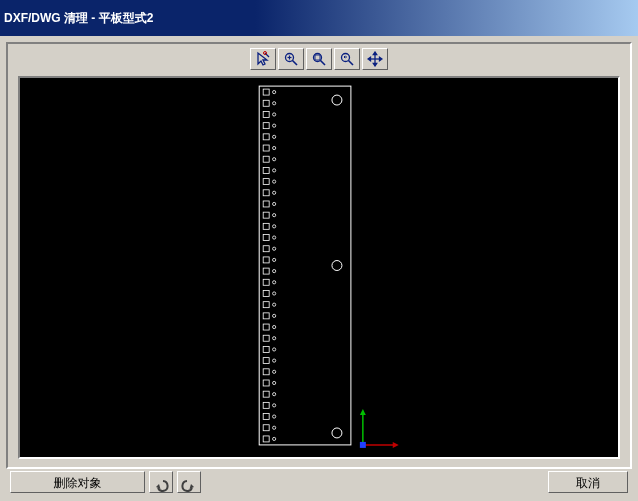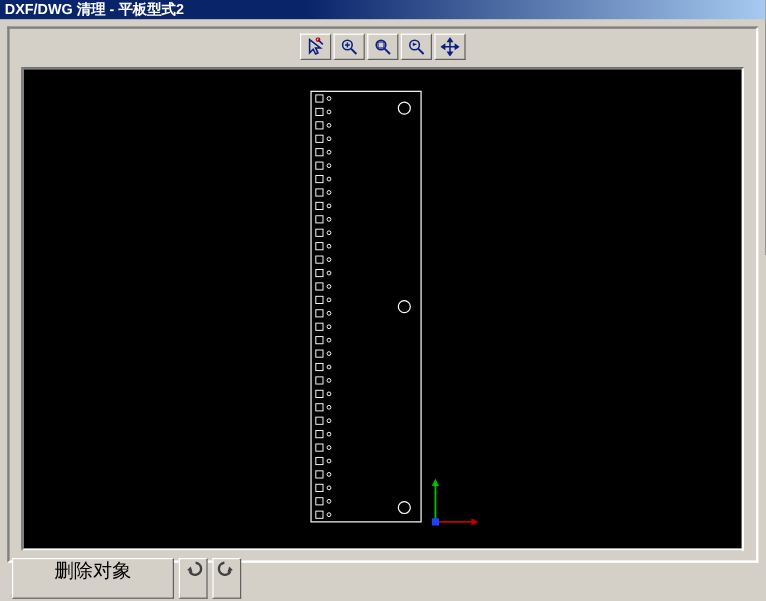--- a/index.html
+++ b/index.html
@@ -14,21 +14,21 @@
   }
   .window {
     width: 638px;
     height: 501px;
     background: #d4d0c8;
     display: flex;
     flex-direction: column;
     box-sizing: border-box;
   }
   .titlebar {
-    height: 16px;
+    height: 36px;
     background: linear-gradient(to right, #0a246a 0%, #0a246a 40%, #a6caf0 100%);
     color: #fff;
     font-weight: bold;
     display: flex;
     align-items: center;
     padding: 0 4px;
     font-family: "SimSun", sans-serif;
   }
   .client {
     flex: 1;
@@ -87,29 +87,29 @@
   }
   .bottom-bar {
     height: 26px;
     display: flex;
     align-items: center;
     padding: 0 4px;
     box-sizing: border-box;
     gap: 4px;
   }
   .btn {
-    height: 34px;
+    height: 22px;
     background: #d4d0c8;
     border: 1px solid;
     border-color: #ffffff #606060 #606060 #ffffff;
     box-sizing: border-box;
     display: flex;
-    align-items: flex-start;
+    align-items: flex-end;
     justify-content: center;
-    font-size: 16px;
+    font-size: 12px;
     cursor: pointer;
     padding: 0 8px;
   }
   .btn-lg { width: 135px; }
   .btn-icon { width: 24px; padding: 0; }
   .btn-md { width: 80px; }
   .spacer { flex: 1; }
 </style>
 </head>
 <body>
@@ -267,15 +267,18 @@
           <polygon points="3,9 6,6 7.5,11" fill="#404040"></polygon>
         </svg>
       </div>
       <div class="btn btn-icon">
         <svg width="16" height="14" viewBox="0 0 16 14">
           <path d="M6 3 A5 5 0 1 0 11 10" fill="none" stroke="#404040" stroke-width="2"></path>
           <polygon points="13,9 10,6 8.5,11" fill="#404040"></polygon>
         </svg>
       </div>
       <div class="spacer"></div>
+      <div class="btn btn-md">
+        <span>取消</span>
+      </div>
     </div>
   </div>
 </div>
 
 </body></html>

